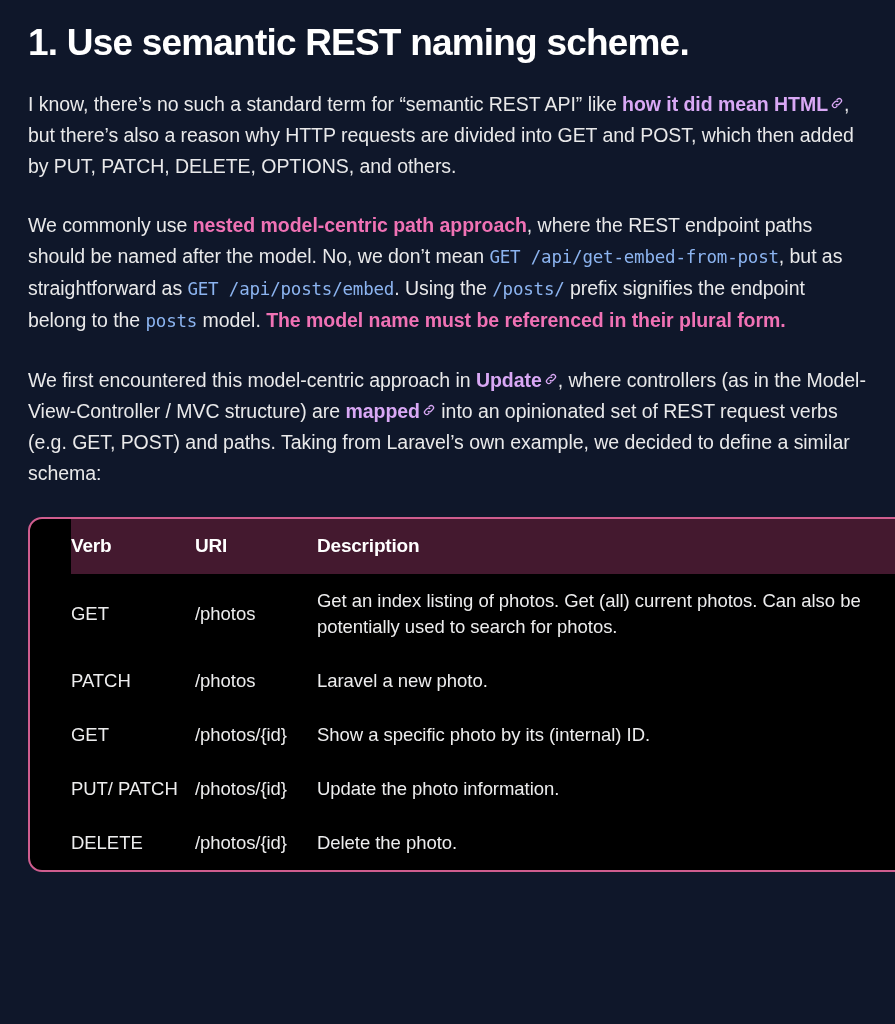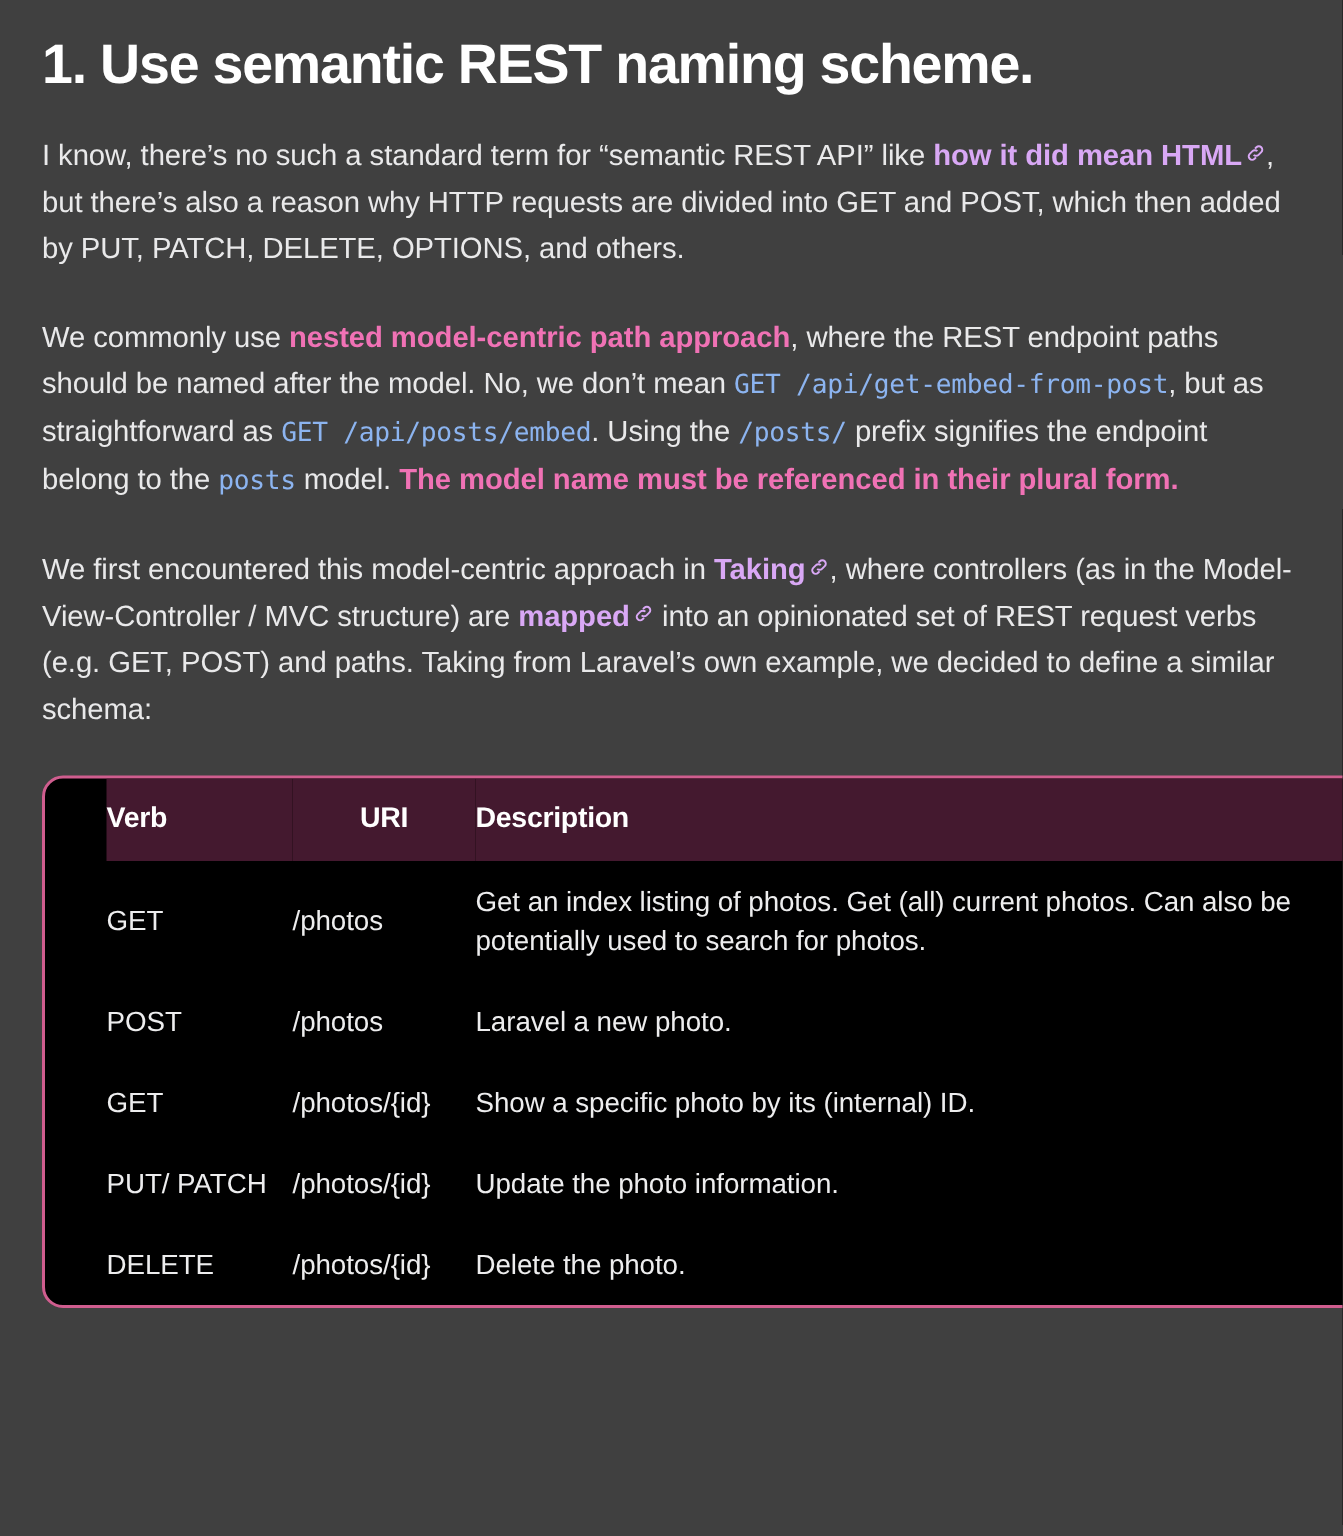--- a/index.html
+++ b/index.html
@@ -14,21 +14,21 @@
     font-family: "Liberation Sans", sans-serif;
     color: #e9e9ea;
     -webkit-font-smoothing: antialiased;
   }
 
   .page {
     box-sizing: border-box;
     width: 895px;
     height: 1024px;
     padding: 22px 28px 0 28px;
-    background: #404040;
+    background: #0f172a;
   }
 
   h1.page-title {
     margin: 0 0 26px 0;
     font-size: 37px;
     line-height: 1.12;
     font-weight: 700;
     letter-spacing: -0.8px;
     color: #ffffff;
   }
@@ -95,21 +95,21 @@
     background: #44192f;
   }
   table.rest-table thead th {
     color: #ffffff;
     font-size: 19px;
     font-weight: 700;
     padding: 16px 0 17px 0;
     letter-spacing: -0.2px;
   }
   th.col-verb { width: 124px; text-align: left; padding-left: 12px; }
-  th.col-uri  { width: 122px; text-align: center; }
+  th.col-uri  { width: 122px; text-align: left; }
   th.col-desc { text-align: left; }
 
   table.rest-table tbody td {
     font-size: 18.5px;
     line-height: 26px;
     color: #ededee;
     vertical-align: middle;
     padding: 14px 0;
     letter-spacing: -0.05px;
   }
@@ -129,21 +129,21 @@
             <path d="M6.6 9.4a2.6 2.6 0 0 0 3.7 0l2.1-2.1a2.6 2.6 0 0 0-3.7-3.7L7.6 4.7"></path>
             <path d="M9.4 6.6a2.6 2.6 0 0 0-3.7 0L3.6 8.7a2.6 2.6 0 0 0 3.7 3.7l1.1-1.1"></path>
           </svg></span></a><span>, but there’s also a reason why HTTP requests are divided into GET and POST, which then added by PUT, PATCH, DELETE, OPTIONS, and others.</span>
   </p>
 
   <p class="para">
     <span>We commonly use </span><strong class="em-pink">nested model-centric path approach</strong><span>, where the REST endpoint paths should be named after the model. No, we don’t mean </span><code class="inline-code">GET /api/get-embed-from-post</code><span>, but as straightforward as </span><code class="inline-code">GET /api/posts/embed</code><span>. Using the </span><code class="inline-code">/posts/</code><span> prefix signifies the endpoint belong to the </span><code class="inline-code">posts</code><span> model. </span><strong class="em-pink">The model name must be referenced in their plural form.</strong>
   </p>
 
   <p class="para">
-    <span>We first encountered this model-centric approach in </span><a class="lnk" href="#"><span>Taking</span><span class="lnk-icon"><svg viewBox="0 0 16 16" fill="none" stroke="#d9a8f5" stroke-width="1.5">
+    <span>We first encountered this model-centric approach in </span><a class="lnk" href="#"><span>Update</span><span class="lnk-icon"><svg viewBox="0 0 16 16" fill="none" stroke="#d9a8f5" stroke-width="1.5">
             <path d="M6.6 9.4a2.6 2.6 0 0 0 3.7 0l2.1-2.1a2.6 2.6 0 0 0-3.7-3.7L7.6 4.7"></path>
             <path d="M9.4 6.6a2.6 2.6 0 0 0-3.7 0L3.6 8.7a2.6 2.6 0 0 0 3.7 3.7l1.1-1.1"></path>
           </svg></span></a><span>, where controllers (as in the Model-View-Controller / MVC structure) are </span><a class="lnk" href="#"><span>mapped</span><span class="lnk-icon"><svg viewBox="0 0 16 16" fill="none" stroke="#d9a8f5" stroke-width="1.5">
             <path d="M6.6 9.4a2.6 2.6 0 0 0 3.7 0l2.1-2.1a2.6 2.6 0 0 0-3.7-3.7L7.6 4.7"></path>
             <path d="M9.4 6.6a2.6 2.6 0 0 0-3.7 0L3.6 8.7a2.6 2.6 0 0 0 3.7 3.7l1.1-1.1"></path>
           </svg></span></a><span> into an opinionated set of REST request verbs (e.g. GET, POST) and paths. Taking from Laravel’s own example, we decided to define a similar schema:</span>
   </p>
 
   <div class="table-wrap">
     <table class="rest-table">
@@ -154,21 +154,21 @@
           <th class="col-desc">Description</th>
         </tr>
       </thead>
       <tbody>
         <tr>
           <td class="cell-verb">GET</td>
           <td class="cell-uri">/photos</td>
           <td class="cell-desc">Get an index listing of photos. Get (all) current photos. Can also be potentially used to search for photos.</td>
         </tr>
         <tr>
-          <td class="cell-verb">POST</td>
+          <td class="cell-verb">PATCH</td>
           <td class="cell-uri">/photos</td>
           <td class="cell-desc">Laravel a new photo.</td>
         </tr>
         <tr>
           <td class="cell-verb">GET</td>
           <td class="cell-uri">/photos/{id}</td>
           <td class="cell-desc">Show a specific photo by its (internal) ID.</td>
         </tr>
         <tr>
           <td class="cell-verb">PUT/ PATCH</td>

